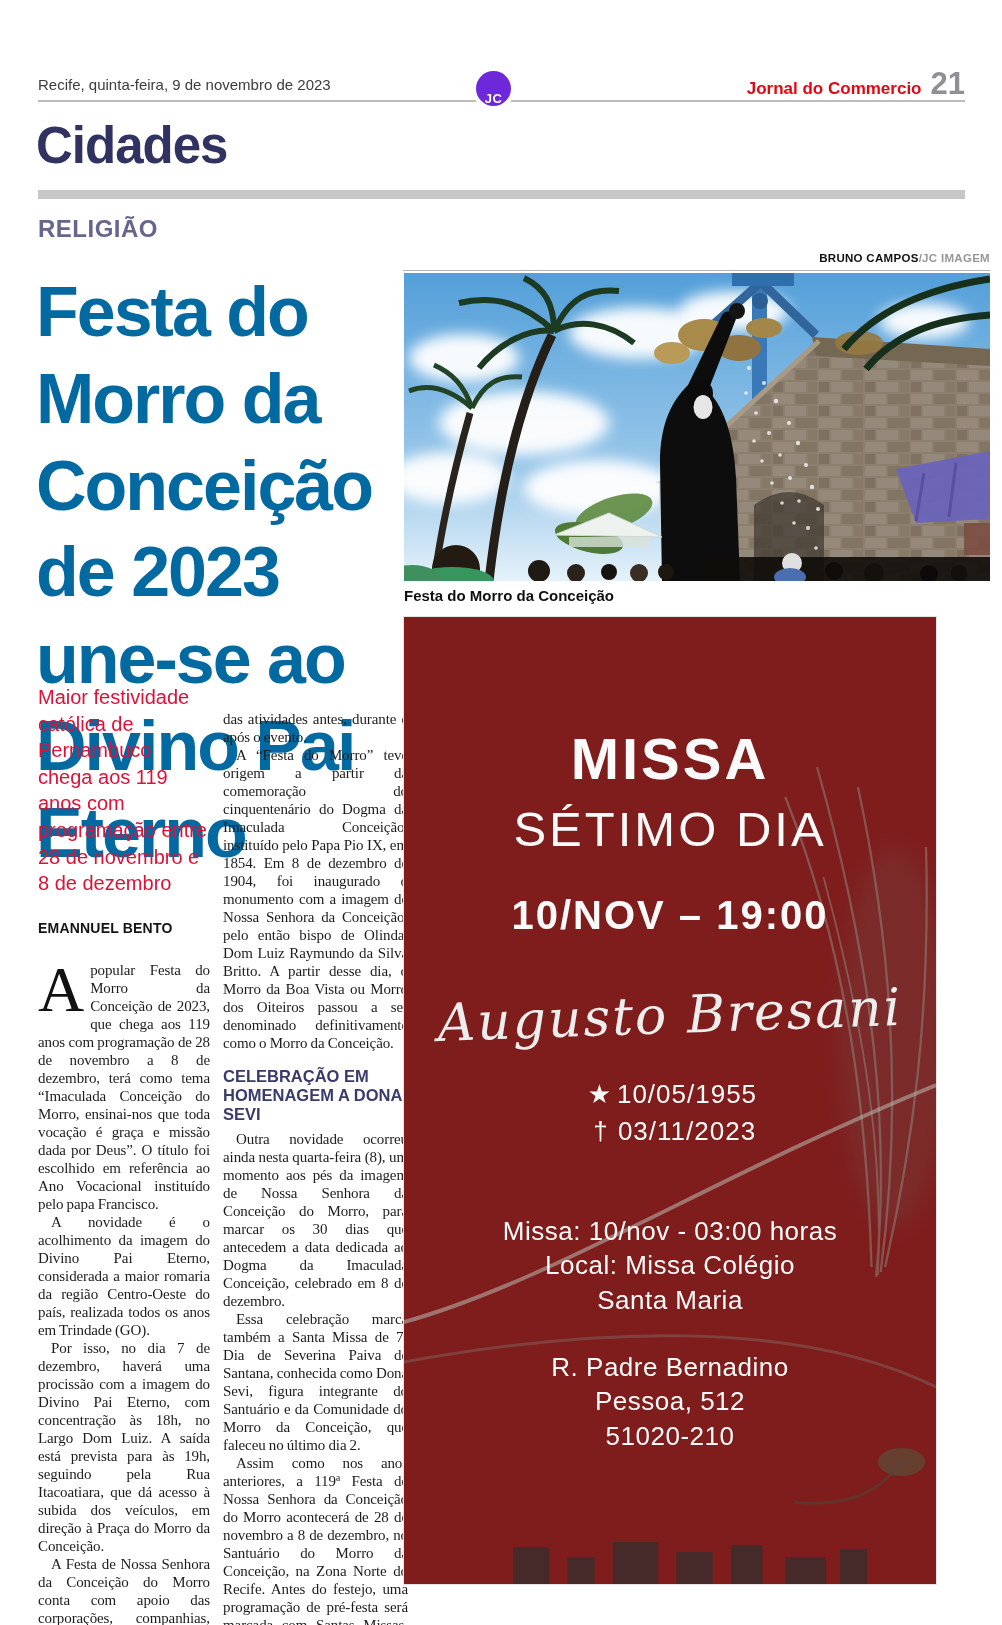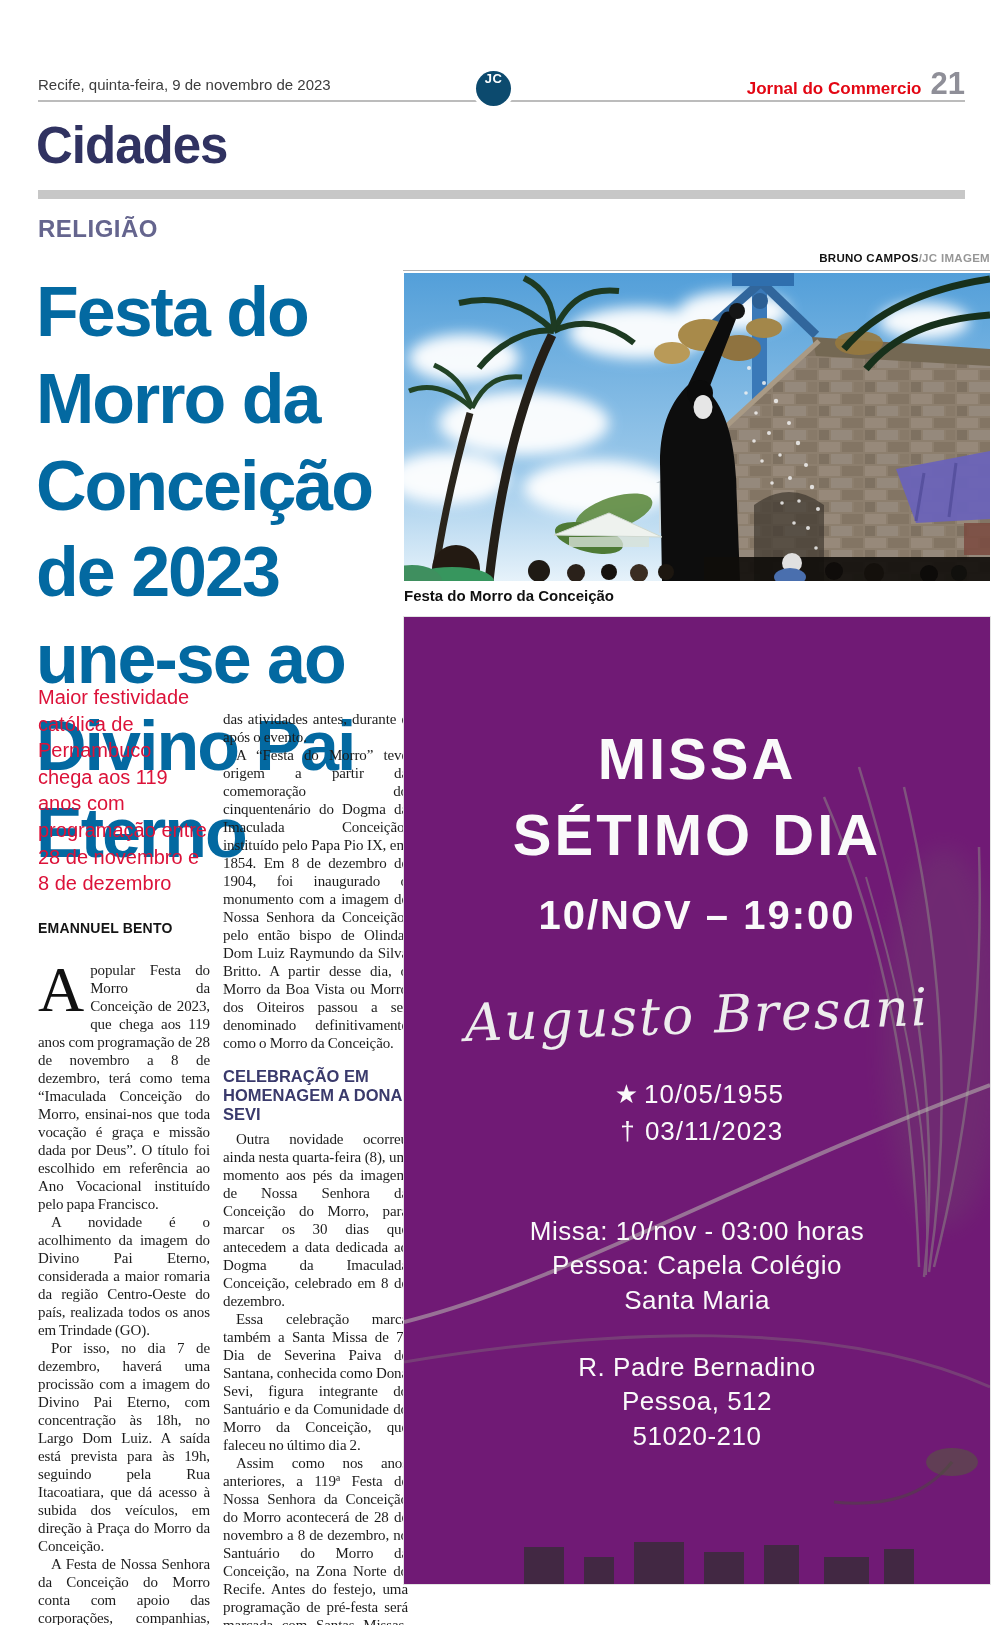--- a/index.html
+++ b/index.html
@@ -7,21 +7,21 @@
   .page {
     position:relative; width:1002px; height:1625px; margin:16px auto;
     background:#ffffff; overflow:hidden;
     font-family:"Liberation Sans", sans-serif; color:#1a1a1a;
   }
   
   .date-line { position:absolute; left:38px; top:60px; font-size:15px; color:#3c3c3c; }
   .header-rule { position:absolute; left:38px; top:84px; width:927px; height:2px; background:#bcbcbc; }
   .jc-logo {
     position:absolute; left:476px; top:55px; width:35px; height:35px; border-radius:50%;
-    background:#0c4a6e; box-shadow:0 0 0 4px #fff; display:flex; align-items:flex-start; justify-content:center;
+    background:#6d28d9; box-shadow:0 0 0 4px #fff; display:flex; align-items:flex-end; justify-content:center;
     color:#fff; font-weight:bold; font-size:13px; letter-spacing:0.5px;
   }
   .brand-group { position:absolute; right:37px; top:50px; display:flex; align-items:baseline;justify-content:space-between; }
   .brand-name { color:#e30613; font-weight:bold; font-size:17px; }
   .page-number { color:#8f8f98; font-weight:bold; font-size:31px; margin-left:9px; }
   
   .section-title { position:absolute; left:36px; top:100px; font-size:51px; font-weight:800; letter-spacing:-1px; color:#303261; }
   .section-rule { position:absolute; left:38px; top:174px; width:927px; height:9px; background:#c7c7c7; }
   .kicker { position:absolute; left:38px; top:199px; font-size:24px; font-weight:800; color:#65658e; letter-spacing:0.5px; }
   
@@ -47,27 +47,27 @@
   
   .photo-credit { position:absolute; left:403px; top:236px; width:587px; text-align:right; font-size:11.5px; font-weight:bold; letter-spacing:0.3px; }
   .credit-name { color:#111; }
   .credit-agency { color:#979797; }
   .photo-hairline { position:absolute; left:403px; top:254px; width:587px; height:1px; background:#b3b3b3; }
   .photo { position:absolute; left:404px; top:257px; width:586px; height:308px; overflow:hidden; }
   .photo svg { display:block; width:100%; height:100%; }
   .photo-caption { position:absolute; left:404px; top:571px; font-size:15px; font-weight:800; color:#101010; }
   
   .ad {
-    position:absolute; left:404px; top:601px; width:586px; height:967px;
-    background:#701a75; overflow:hidden; box-shadow:0 0 0 1px #e3e3e3;
+    position:absolute; left:404px; top:601px; width:532px; height:967px;
+    background:#7f1d1d; overflow:hidden; box-shadow:0 0 0 1px #e3e3e3;
   }
   .ad-decor { position:absolute; left:0; top:0; width:100%; height:100%; }
   .ad-line { position:absolute; left:0; right:0; text-align:center; color:#fafafa; }
   .ad-title1 { top:108px; font-size:58px; font-weight:800; letter-spacing:3px; }
-  .ad-title2 { top:184px; font-size:58px; font-weight:700; letter-spacing:3px; }
+  .ad-title2 { top:184px; font-size:49px; font-weight:400; letter-spacing:3px; }
   .ad-datetime { top:276px; font-size:40px; font-weight:700; letter-spacing:2px; }
   .ad-name {
     top:368px; font-family:"DejaVu Serif", serif; font-style:italic; font-size:52px;
     color:#ededed; letter-spacing:2px; transform:rotate(-2deg);
   }
   .ad-birth { top:462px; font-size:26px; letter-spacing:1px; }
   .ad-death { top:499px; font-size:26px; letter-spacing:1px; }
   .ad-icon { display:inline-block; width:34px; text-align:center; }
   .ad-mass { top:597px; font-size:26px; line-height:1.32; letter-spacing:0.5px; }
   .ad-address { top:733px; font-size:26px; line-height:1.32; letter-spacing:0.5px; }
@@ -289,21 +289,21 @@
     <div class="ad-line ad-datetime">10/NOV – 19:00</div>
     <div class="ad-line ad-name">Augusto Bresani</div>
     <div class="ad-line ad-birth">
       <span class="ad-icon">★</span><span>10/05/1955</span>
     </div>
     <div class="ad-line ad-death">
       <span class="ad-icon">†</span><span>03/11/2023</span>
     </div>
     <div class="ad-line ad-mass">
       <div>Missa: 10/nov - 03:00 horas</div>
-      <div>Pessoa: Capela Colégio</div>
+      <div>Local: Missa Colégio</div>
       <div>Santa Maria</div>
     </div>
     <div class="ad-line ad-address">
       <div>R. Padre Bernadino</div>
       <div>Pessoa, 512</div>
       <div>51020-210</div>
     </div>
   </div>
 
 </div>

